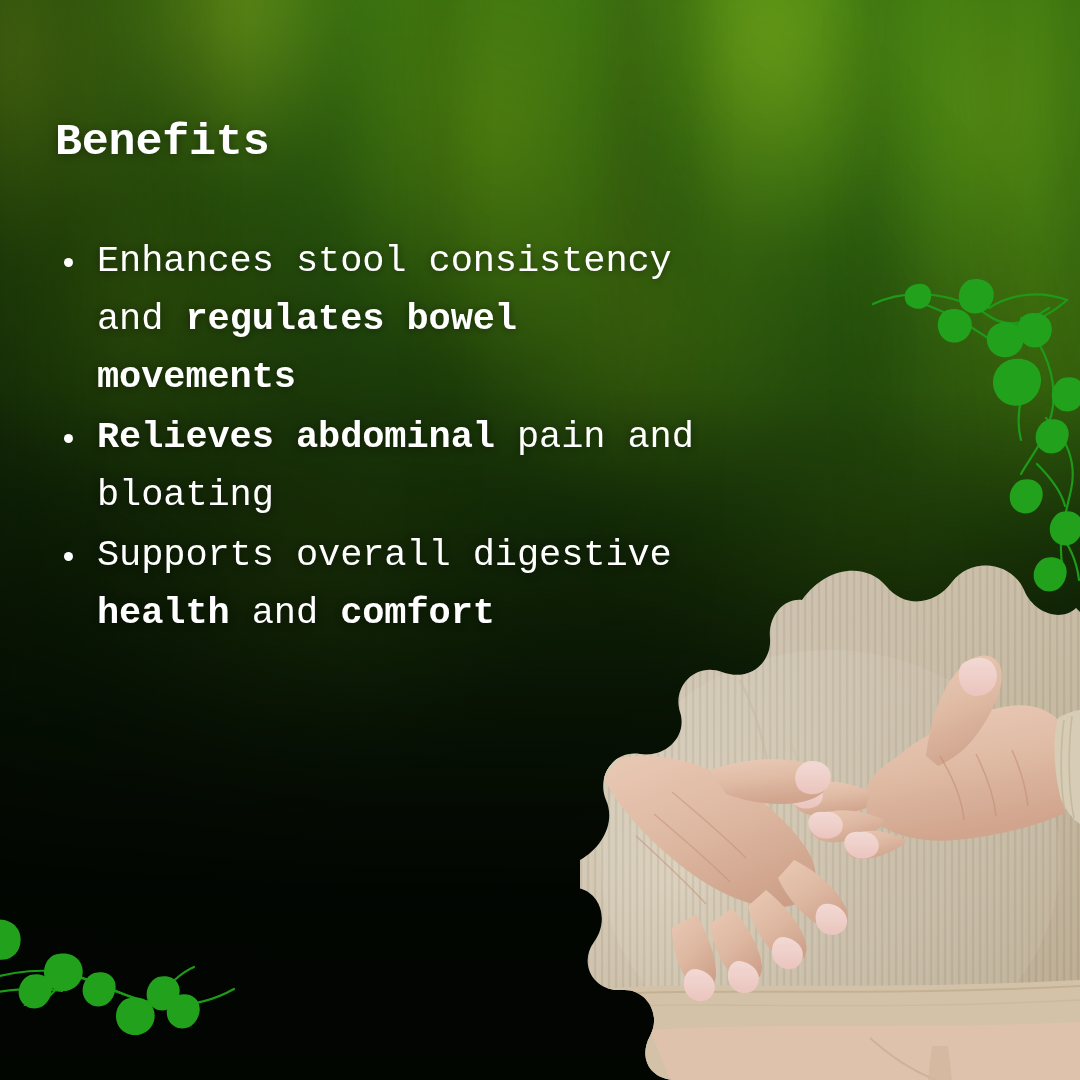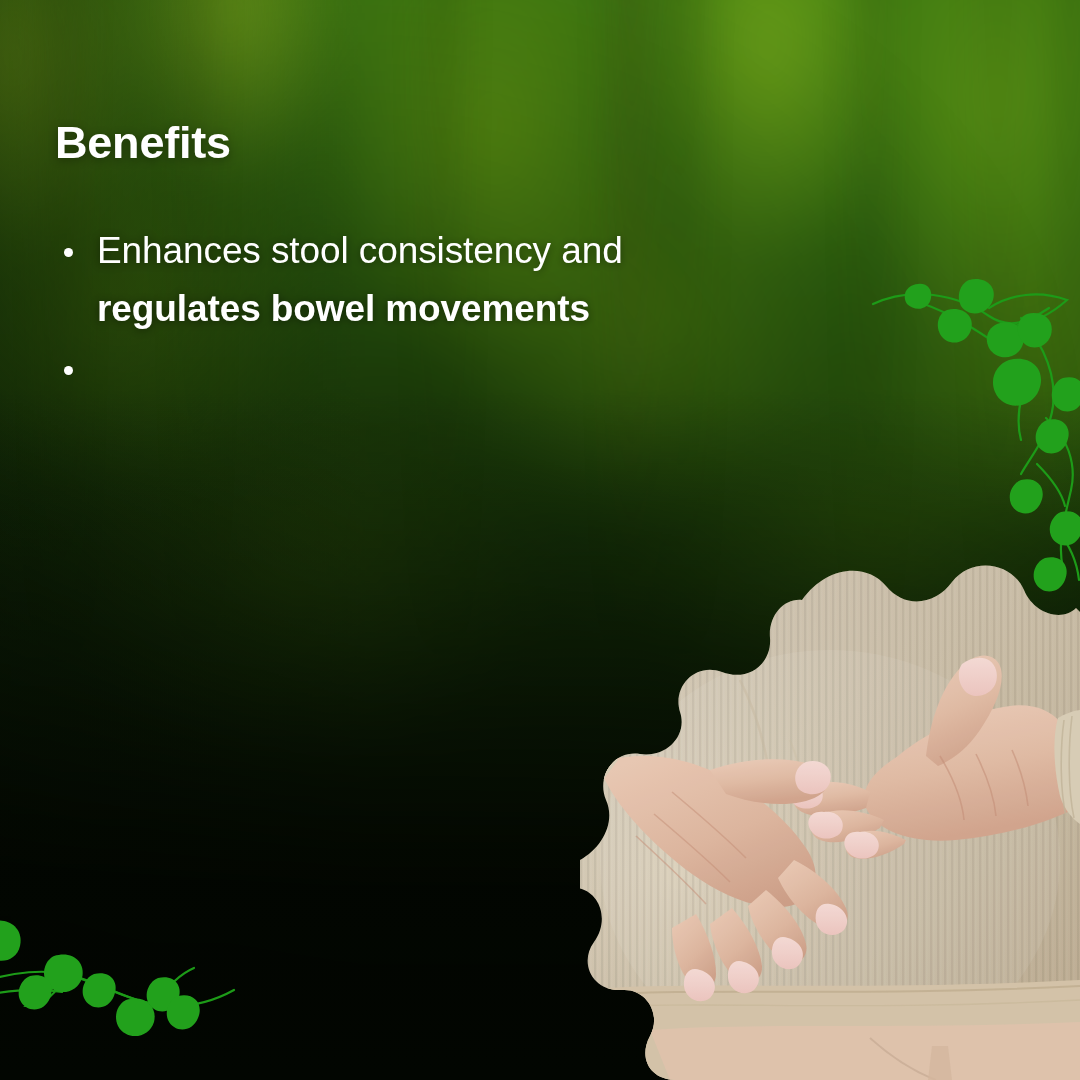--- a/index.html
+++ b/index.html
@@ -5,21 +5,21 @@
   html, body {
     margin: 0;
     padding: 0;
     background: #000;
   }
   #poster {
     position: relative;
     width: 1080px;
     height: 1080px;
     overflow: hidden;
-    font-family: Liberation Sans, sans-serif;
+    font-family: Liberation Mono, monospace;
     background: #0a1106;
   }
 
   
   .bg-layer {
     position: absolute;
     inset: 0;
     overflow: hidden;
   }
   .bg-base {
@@ -90,21 +90,21 @@
     font-size: 45px;
     font-weight: 700;
     color: #ffffff;
     letter-spacing: -0.2px;
     line-height: 1.05;
     text-shadow: 0 2px 10px rgba(0,0,0,.35);
   }
   .bullet-list {
     position: absolute;
     left: 55px;
-    top: 222px;
+    top: 232px;
     width: 650px;
     margin: 0;
     padding: 0;
     list-style: none;
   }
   .bullet-item {
     position: relative;
     padding-left: 42px;
     margin: 0 0 2px 0;
     font-size: 37px;
@@ -219,20 +219,25 @@
 
   <div class="content">
     <div class="title">Benefits</div>
     <ul class="bullet-list">
       <li class="bullet-item">
         <span class="bullet-dot"></span>
         <span class="rich"><span>Enhances stool consistency and </span><b>regulates bowel movements</b></span>
       </li>
       <li class="bullet-item">
         <span class="bullet-dot"></span>
+        <span class="rich"><b>Relieves abdominal</b><span> pain and bloating</span></span>
+      </li>
+      <li class="bullet-item">
+        <span class="bullet-dot"></span>
+        <span class="rich"><span>Supports overall digestive </span><b>health</b><span> and </span><b>comfort</b></span>
       </li>
     </ul>
   </div>
 
   <div class="photo-blob">
     <svg width="500" height="520" viewBox="0 0 500 520" xmlns="http://www.w3.org/2000/svg">
       <defs>
         <clipPath id="blobClip">
           <path d="M222 40
             C 246 6, 286 2, 306 26

